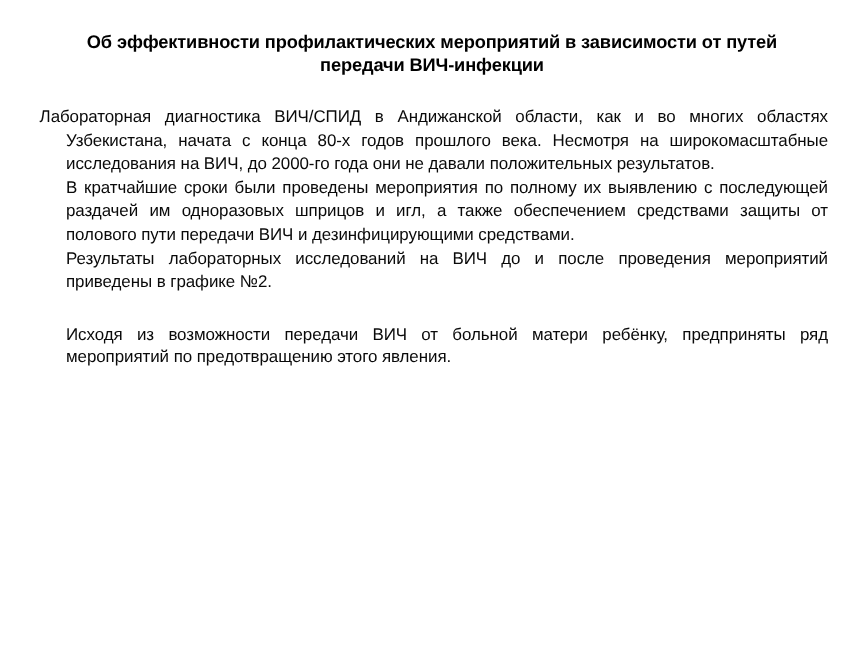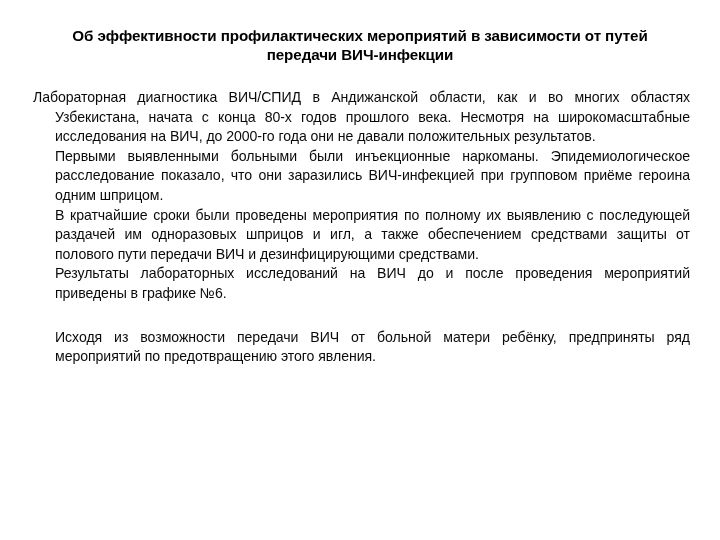--- a/index.html
+++ b/index.html
@@ -67,19 +67,18 @@
 <body>
 
 <div class="slide">
 
   <div class="title">
     <span>Об эффективности профилактических мероприятий в зависимости от путей передачи ВИЧ-инфекции</span>
   </div>
 
   <div class="body">
     <p class="para hang">Лабораторная диагностика ВИЧ/СПИД в Андижанской области, как и во многих областях Узбекистана, начата с конца 80-х годов прошлого века. Несмотря на широкомасштабные исследования на ВИЧ, до 2000-го года они не давали положительных результатов.</p>
-    <p class="para indent">Первыми выявленными больными были инъекционные наркоманы. Эпидемиологическое расследование показало, что они заразились ВИЧ-инфекцией при групповом приёме героина одним шприцом.</p>
     <p class="para indent">В кратчайшие сроки были проведены мероприятия по полному их выявлению с последующей раздачей им одноразовых шприцов и игл, а также обеспечением средствами защиты от полового пути передачи ВИЧ и дезинфицирующими средствами.</p>
-    <p class="para indent">Результаты лабораторных исследований на ВИЧ до и после проведения мероприятий приведены в графике №6.</p>
+    <p class="para indent">Результаты лабораторных исследований на ВИЧ до и после проведения мероприятий приведены в графике №2.</p>
     <p class="para indent">Исходя из возможности передачи ВИЧ от больной матери ребёнку, предприняты ряд мероприятий по предотвращению этого явления.</p>
   </div>
 
 </div>
 
 </body></html>

